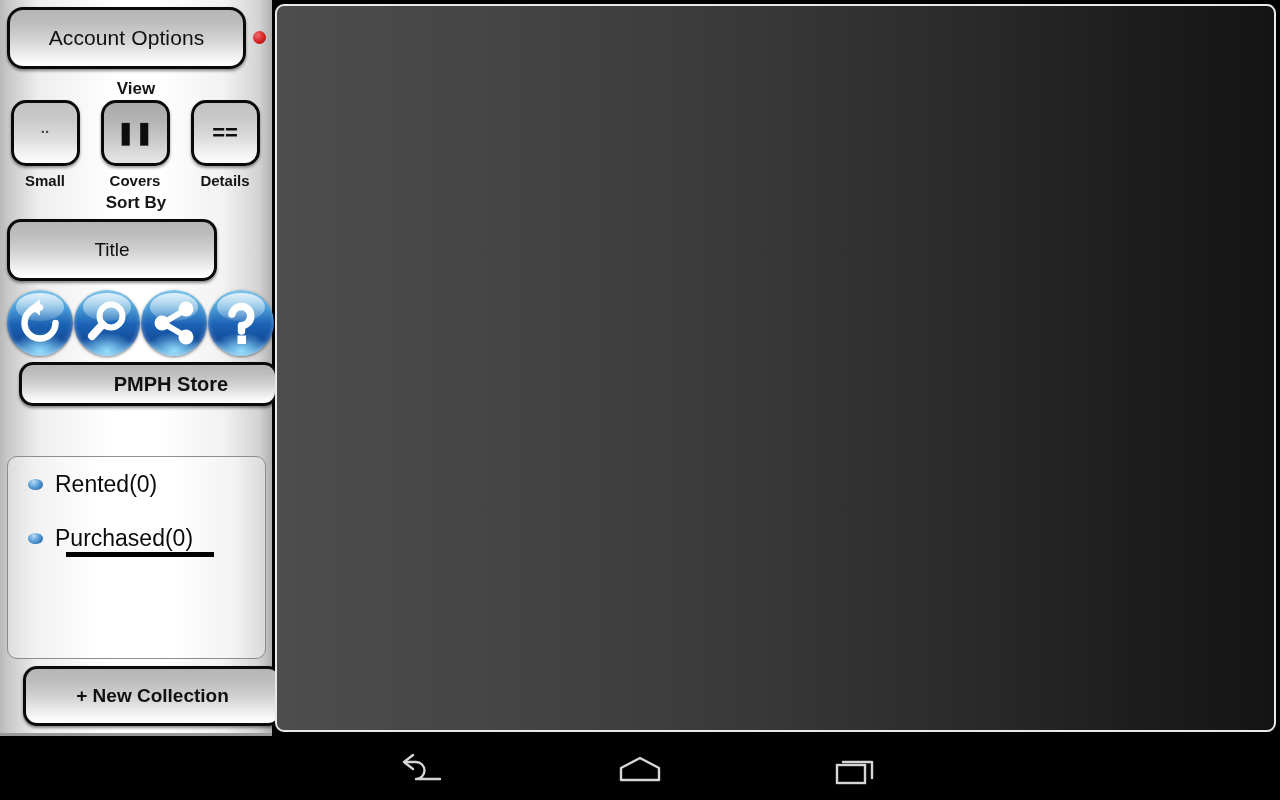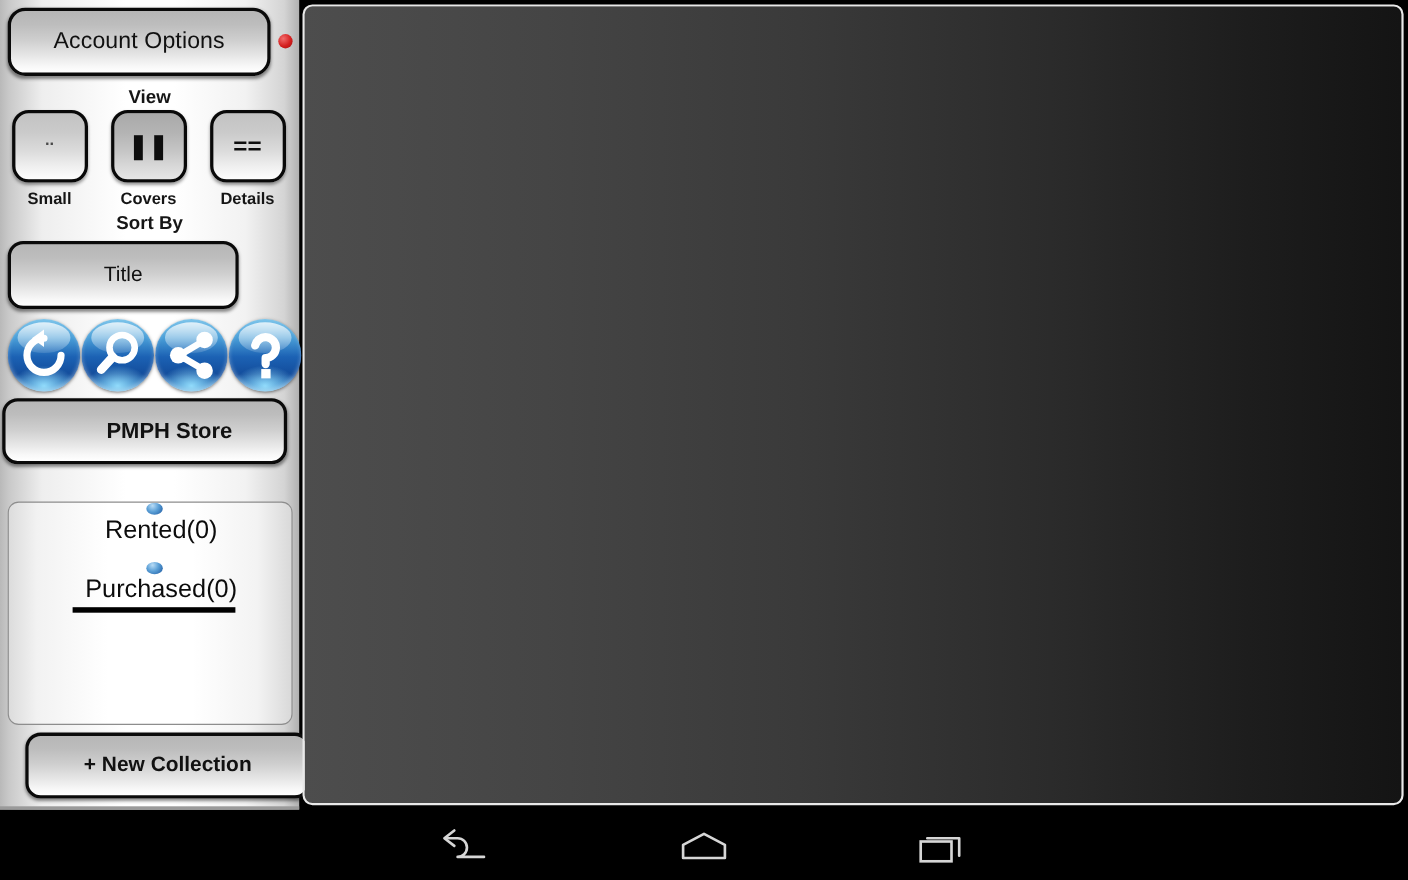--- a/index.html
+++ b/index.html
@@ -165,22 +165,22 @@
     pointer-events:none;
   }
   .round-btn svg { position: absolute; left: 0; top: 0; }
   #btn-refresh { left: 0px; }
   #btn-search  { left: 67px; }
   #btn-share   { left: 134px; }
   #btn-help    { left: 201px; }
 
   #store-btn {
     position: absolute;
-    left: 2px; top: 362px;
-    width: 259px; height: 60px;
+    left: 19px; top: 362px;
+    width: 259px; height: 44px;
     font-size: 20px;
     font-weight: bold;
     padding-left: 45px;
   }
 
   
   #collections-panel {
     position: absolute;
     left: 7px; top: 456px;
     width: 259px; height: 203px;
@@ -192,21 +192,20 @@
         #ffffff 65%, #f3f3f3 88%, #d9d9d9 100%);
     overflow: hidden;
   }
   .collection-item {
     position: relative;
     display: flex;
     align-items: center;
     height: 54px;
     padding-left: 20px;
     cursor: pointer;
-    flex-direction: column;
   }
   .coll-bullet {
     width: 15px; height: 11px;
     border-radius: 50%;
     margin-right: 12px;
     flex: none;
     background: radial-gradient(circle at 38% 25%, #b9dcf6 0%, #5a9fd6 45%, #19539c 100%);
   }
   .coll-text {
     font-size: 23px;

